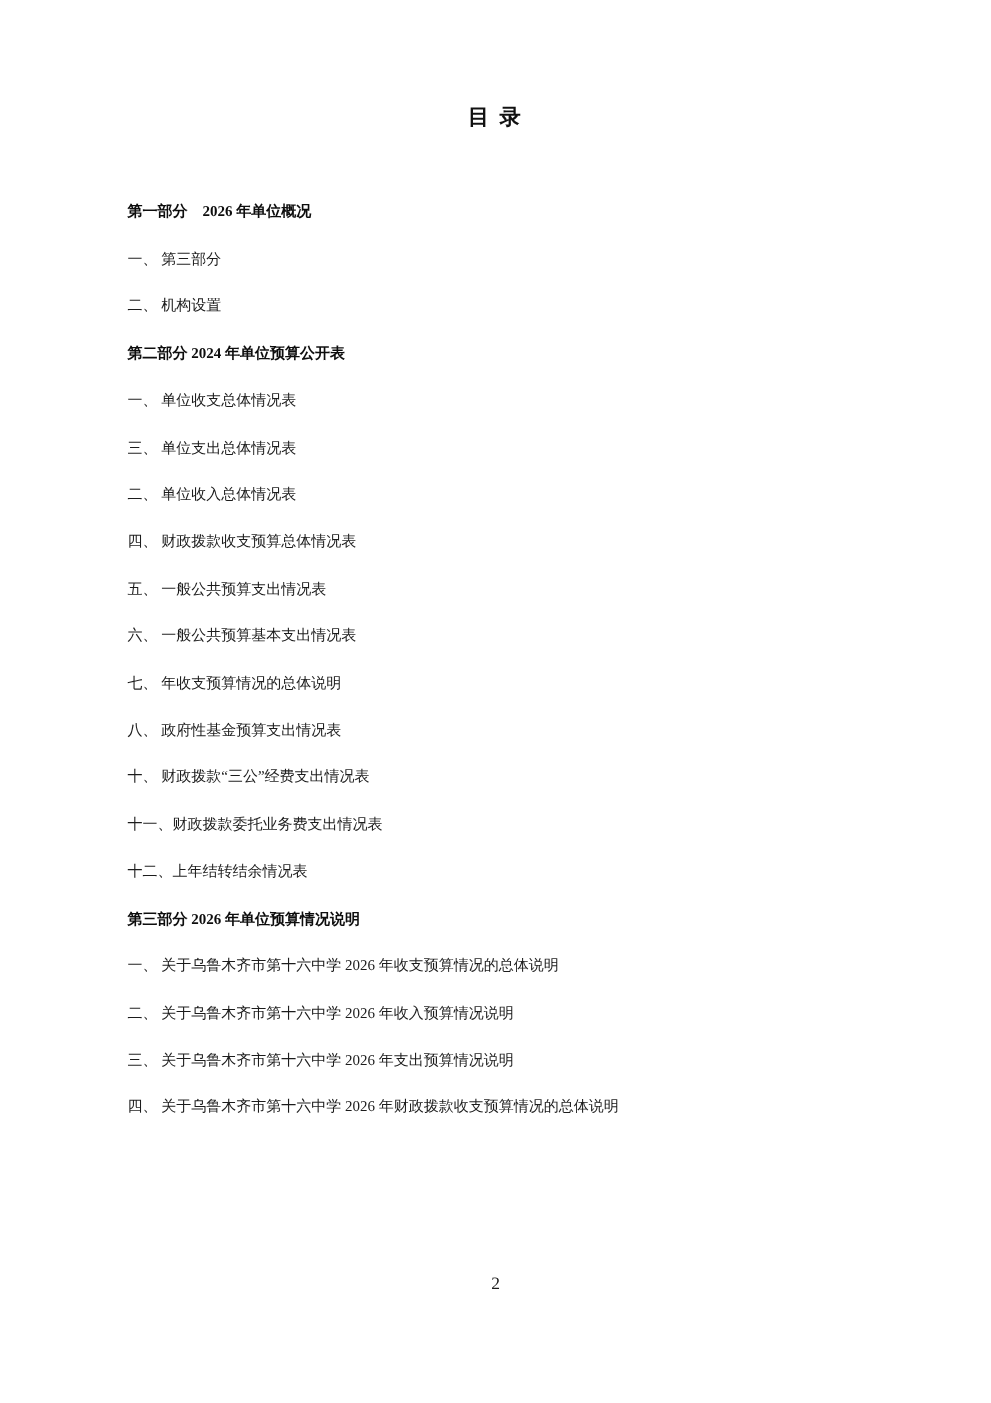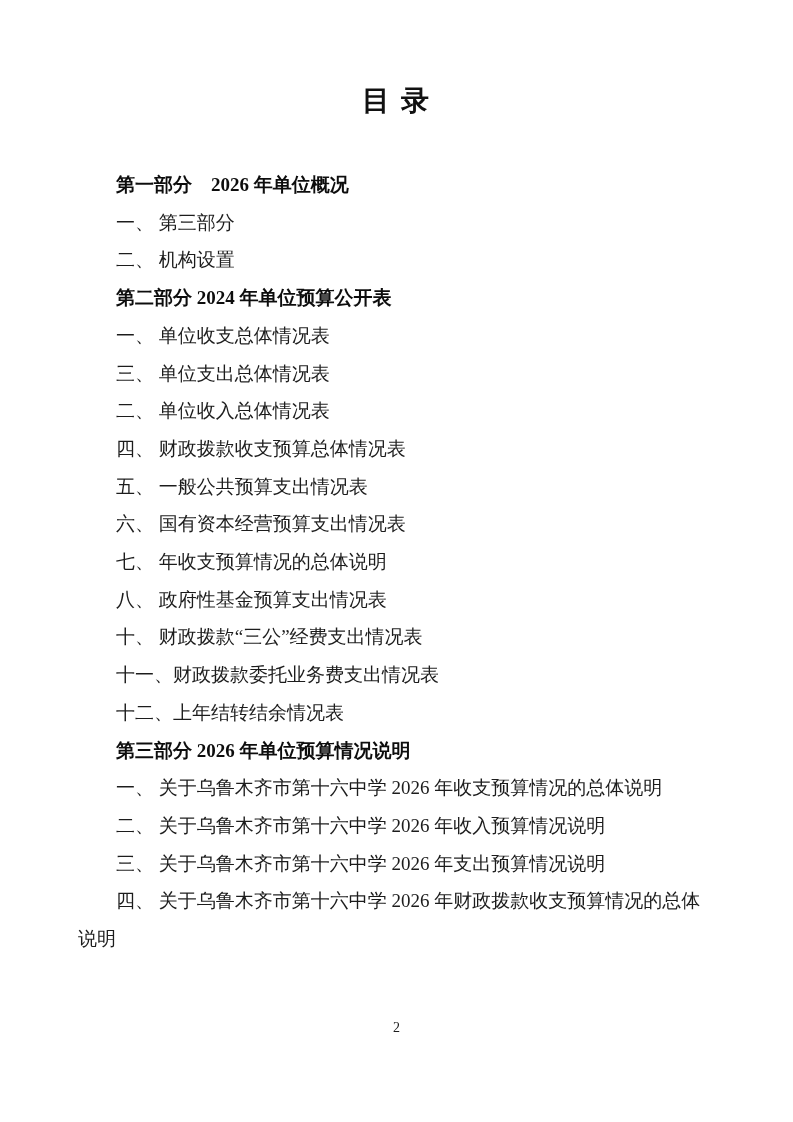--- a/index.html
+++ b/index.html
@@ -14,29 +14,29 @@
     margin: 0 auto;
     background: #ffffff;
     box-sizing: border-box;
     padding: 82px 78px 0 78px;
     font-family: "Liberation Serif", "DejaVu Serif", serif;
     color: #1c1c1c;
     overflow: hidden;
   }
   .doc-title {
     margin: 0 0 46px 0;
-    font-size: 28px;
+    font-size: 17px;
     font-weight: 700;
     text-align: center;
     letter-spacing: 2px;
     color: #111111;
   }
   .line {
     margin: 0;
-    font-size: 19px;
+    font-size: 12px;
     line-height: 37.7px;
     text-indent: 2em;
     white-space: normal;
     color: #1c1c1c;
   }
   .sec-heading {
     font-weight: 700;
     color: #0d0d0d;
   }
   .page-num {
@@ -62,21 +62,21 @@
     <p class="line sec-heading">第一部分　2026 年单位概况</p>
     <p class="line">一、 第三部分</p>
     <p class="line">二、 机构设置</p>
 
     <p class="line sec-heading">第二部分 2024 年单位预算公开表</p>
     <p class="line">一、 单位收支总体情况表</p>
     <p class="line">三、 单位支出总体情况表</p>
     <p class="line">二、 单位收入总体情况表</p>
     <p class="line">四、 财政拨款收支预算总体情况表</p>
     <p class="line">五、 一般公共预算支出情况表</p>
-    <p class="line">六、 国有资本经营预算支出情况表</p>
+    <p class="line">六、 一般公共预算基本支出情况表</p>
     <p class="line">七、 年收支预算情况的总体说明</p>
     <p class="line">八、 政府性基金预算支出情况表</p>
     <p class="line">十、 财政拨款“三公”经费支出情况表</p>
     <p class="line">十一、财政拨款委托业务费支出情况表</p>
     <p class="line">十二、上年结转结余情况表</p>
 
     <p class="line sec-heading">第三部分 2026 年单位预算情况说明</p>
     <p class="line">一、 关于乌鲁木齐市第十六中学 2026 年收支预算情况的总体说明</p>
     <p class="line">二、 关于乌鲁木齐市第十六中学 2026 年收入预算情况说明</p>
     <p class="line">三、 关于乌鲁木齐市第十六中学 2026 年支出预算情况说明</p>

